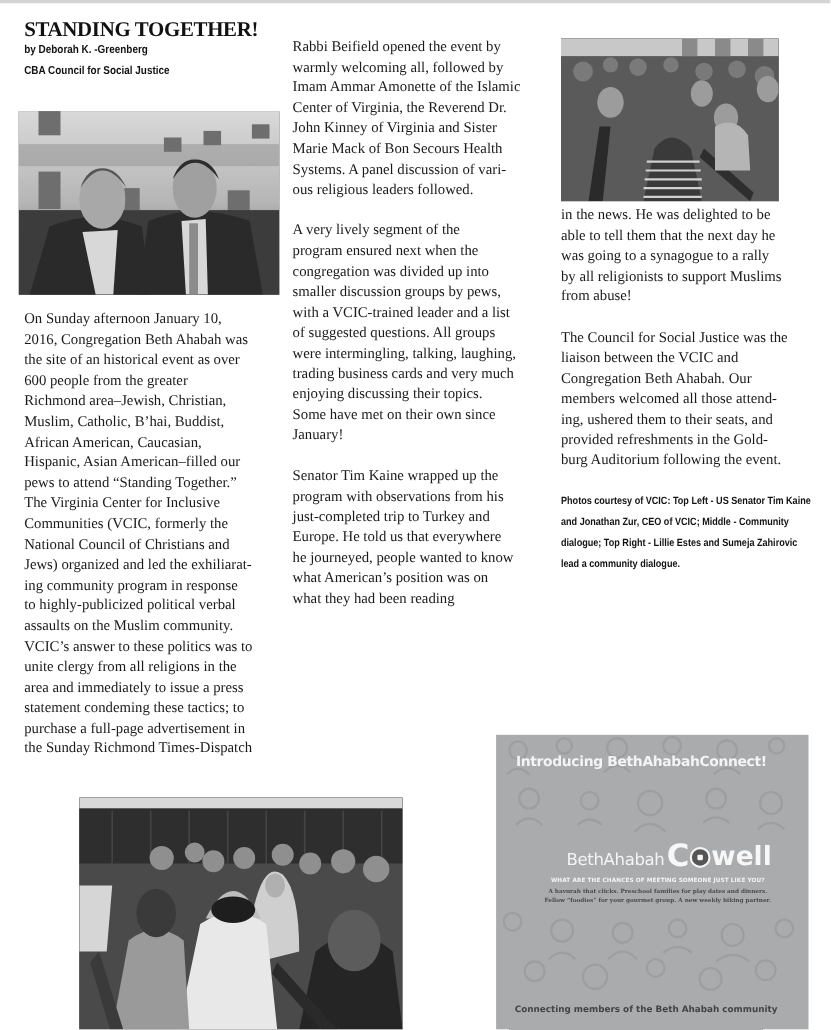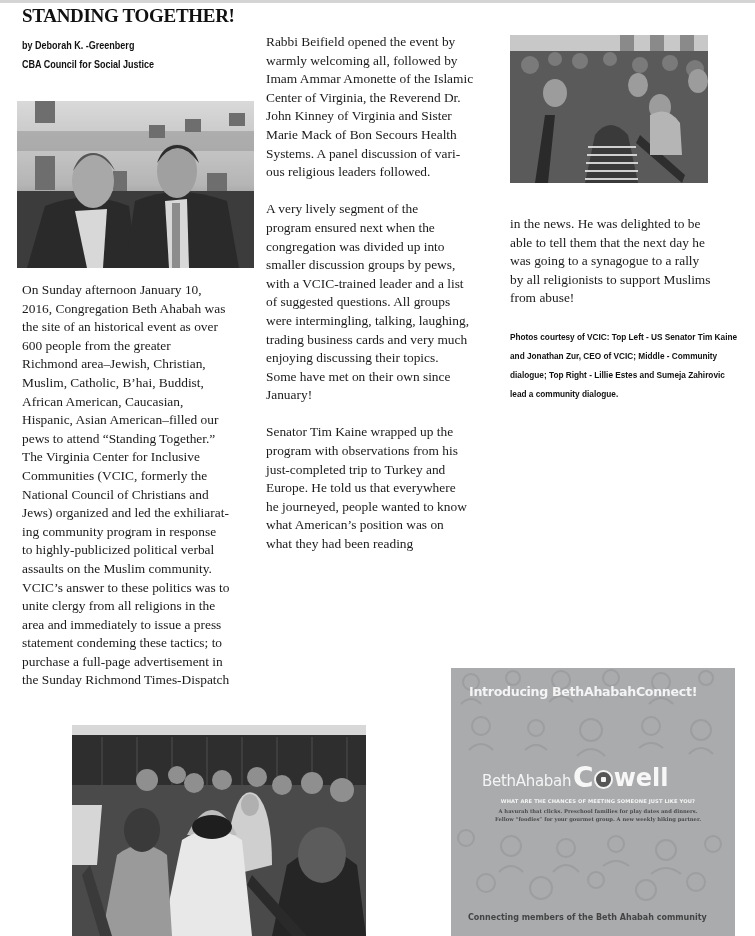--- a/index.html
+++ b/index.html
@@ -1,40 +1,40 @@
 <!DOCTYPE html>
 <html><head>
 <meta charset="utf-8">
 <style>
   html, body { margin:0; padding:0; background:#ffffff; }
   body { width:755px; height:936px; position:relative; overflow:hidden;
          font-family:"DejaVu Serif", "Liberation Serif", serif; color:#1a1a1a; }
   .topline { position:absolute; left:0; top:0; width:755px; height:3px; background:#d4d4d4; }
-  .title { position:absolute; left:22px; top:5px; font-family:"Liberation Serif", serif;
+  .title { position:absolute; left:22px; top:17px; font-family:"Liberation Serif", serif;
            font-weight:bold; font-size:19px; letter-spacing:-0.3px; color:#111; margin:0; }
   .byline { position:absolute; left:22px; top:36px; font-family:"Liberation Sans", sans-serif;
             font-weight:bold; font-size:10.5px; line-height:19px; color:#111; transform:scaleX(0.86); transform-origin:left top; }
   .col { position:absolute; font-family:"Liberation Serif", serif; font-size:13.4px; line-height:18.6px; color:#1a1a1a; }
   .col p { margin:0 0 18.6px 0; white-space:pre-line; }
   .col1 { left:22px; top:281px; width:235px; }
   .col2 { left:266px; top:33px; width:235px; }
-  .col3 { left:510px; top:215px; width:240px; }
+  .col3 { left:510px; top:186px; width:240px; }
   .caption { font-family:"Liberation Sans", sans-serif; font-weight:bold; font-size:9.6px; line-height:19px;
              color:#111; margin:0; transform:scaleX(0.86); transform-origin:left top; width:270px; white-space:pre-line; }
   .photo { position:absolute; overflow:hidden; background:#555; }
   .photo svg { display:block; width:100%; height:100%; }
   .photo1 { left:17px; top:101px; width:237px; height:167px; }
   .photo2 { left:510px; top:35px; width:198px; height:148px; }
   .photo3 { left:72px; top:725px; width:294px; height:211px; }
   .ad { position:absolute; left:451px; top:668px; width:284px; height:268px; background:#a9abad; overflow:hidden;text-align:center; }
   .ad-pattern { position:absolute; inset:0; }
   .ad-heading { position:absolute; left:18px; top:16px; font-family:"DejaVu Sans", sans-serif; font-weight:bold;
                 font-size:12.6px; color:#f4f4f4; letter-spacing:-0.3px; }
   .ad-brand { position:absolute; left:31px; top:98px; display:flex; align-items:flex-end; }
-  .ad-brand-name { font-family:"DejaVu Sans", sans-serif; font-size:15px; color:#f4f4f4; letter-spacing:-0.3px; margin-right:2px; }
+  .ad-brand-name { font-family:"DejaVu Sans", sans-serif; font-size:15px; color:#f4f4f4; letter-spacing:-0.3px; margin-right:2px;margin-left:33px; }
   .ad-brand-connect { font-family:"DejaVu Sans", sans-serif; font-weight:bold; font-size:24px; color:#f7f7f7; line-height:24px; display:flex; align-items:flex-end; }
   .ad-c { font-size:28px; }
   .ad-o { display:inline-block; width:19px; height:19px; border-radius:50%; background:#555; border:2px solid #f4f4f4; margin:0 1px 1px 0; position:relative; box-sizing:border-box; }
   .ad-o::after { content:""; position:absolute; left:5px; top:5px; width:5px; height:5px; background:#f4f4f4; border-radius:1px; }
   .ad-tagline { position:absolute; left:17px; top:130px; width:260px; font-family:"DejaVu Sans", sans-serif; font-weight:bold;
                 font-size:5.2px; color:#f4f4f4; letter-spacing:0.1px; }
   .ad-desc { position:absolute; left:17px; top:139px; width:260px; font-family:"DejaVu Serif", serif; font-weight:bold;
              font-size:5.2px; line-height:8px; color:#4a4a4a; white-space:pre-line; }
   .ad-footer { position:absolute; left:17px; top:245px; font-family:"DejaVu Sans", sans-serif; font-weight:bold;
                font-size:8px; color:#444; }
@@ -179,20 +179,27 @@
     <path d="M140 80 Q158 70 170 88 L172 120 L140 120Z" fill="#b5b5b5"></path>
   </svg>
 </div>
 
 <div class="col col3">
   <p>in the news. He was delighted to be
 able to tell them that the next day he
 was going to a synagogue to a rally
 by all religionists to support Muslims
 from abuse!</p>
+  <p>The Council for Social Justice was the
+liaison between the VCIC and
+Congregation Beth Ahabah. Our
+members welcomed all those attend-
+ing, ushered them to their seats, and
+provided refreshments in the Gold-
+burg Auditorium following the event.</p>
   <p class="caption">Photos courtesy of VCIC: Top Left - US Senator Tim Kaine
 and Jonathan Zur, CEO of VCIC; Middle - Community
 dialogue; Top Right - Lillie Estes and Sumeja Zahirovic
 lead a community dialogue.</p>
 </div>
 
 <div class="photo photo3">
   <svg viewBox="0 0 294 211" preserveAspectRatio="none">
     <rect width="294" height="211" fill="#4a4a4a"></rect>
     <rect x="0" y="0" width="294" height="10" fill="#d8d8d8"></rect>

